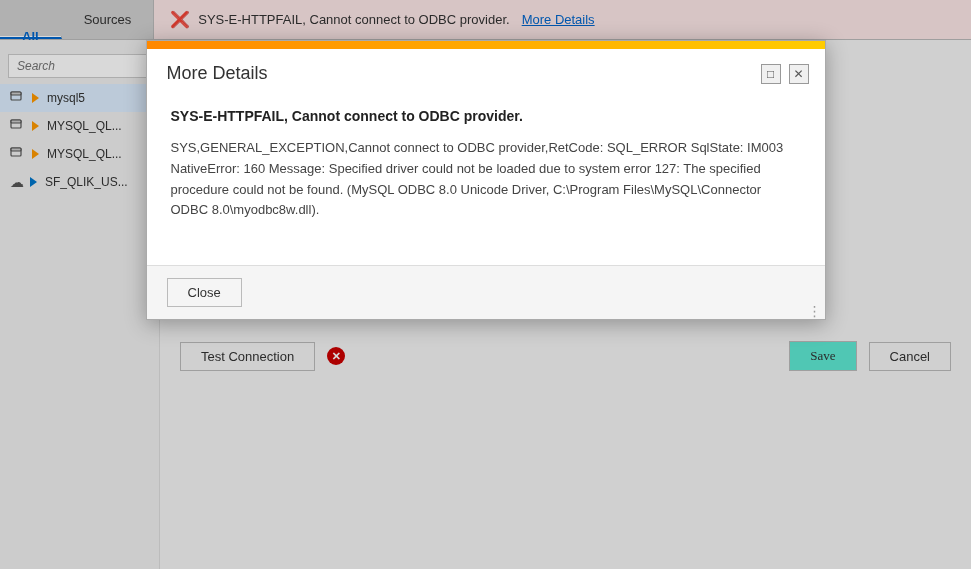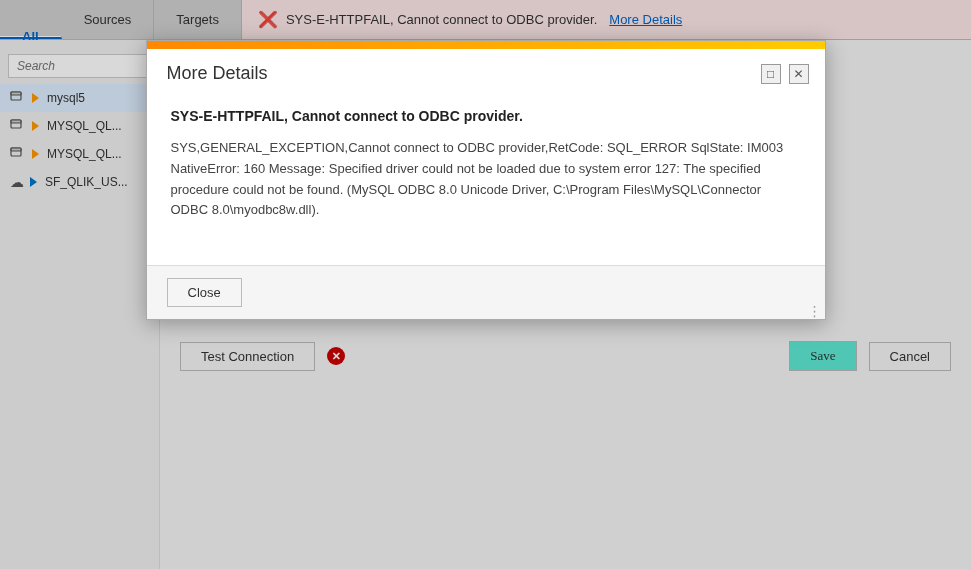--- a/index.html
+++ b/index.html
@@ -268,23 +268,20 @@
   </style>
 </head>
 <body>
 
 <div class="tab-bar">
   <div class="tab active">
     <span>All</span>
   </div>
   <div class="tab">
     <span>Sources</span>
-  </div>
-  <div class="tab">
-    <span>Targets</span>
   </div>
   <div class="tab-error">
     <span class="tab-error-icon">❌</span>
     <span class="tab-error-text">SYS-E-HTTPFAIL, Cannot connect to ODBC provider.</span>
     <span class="tab-error-link">More Details</span>
   </div>
 </div>
 
 <div class="main-content">
 

